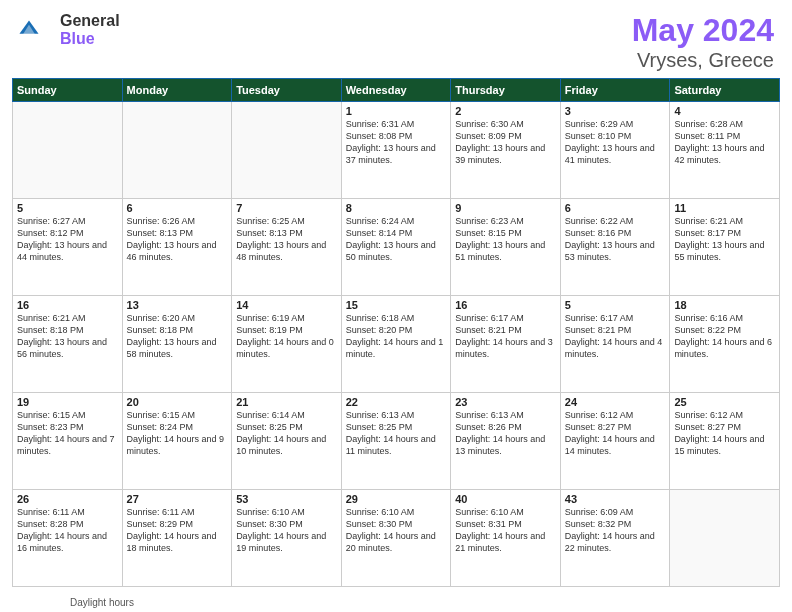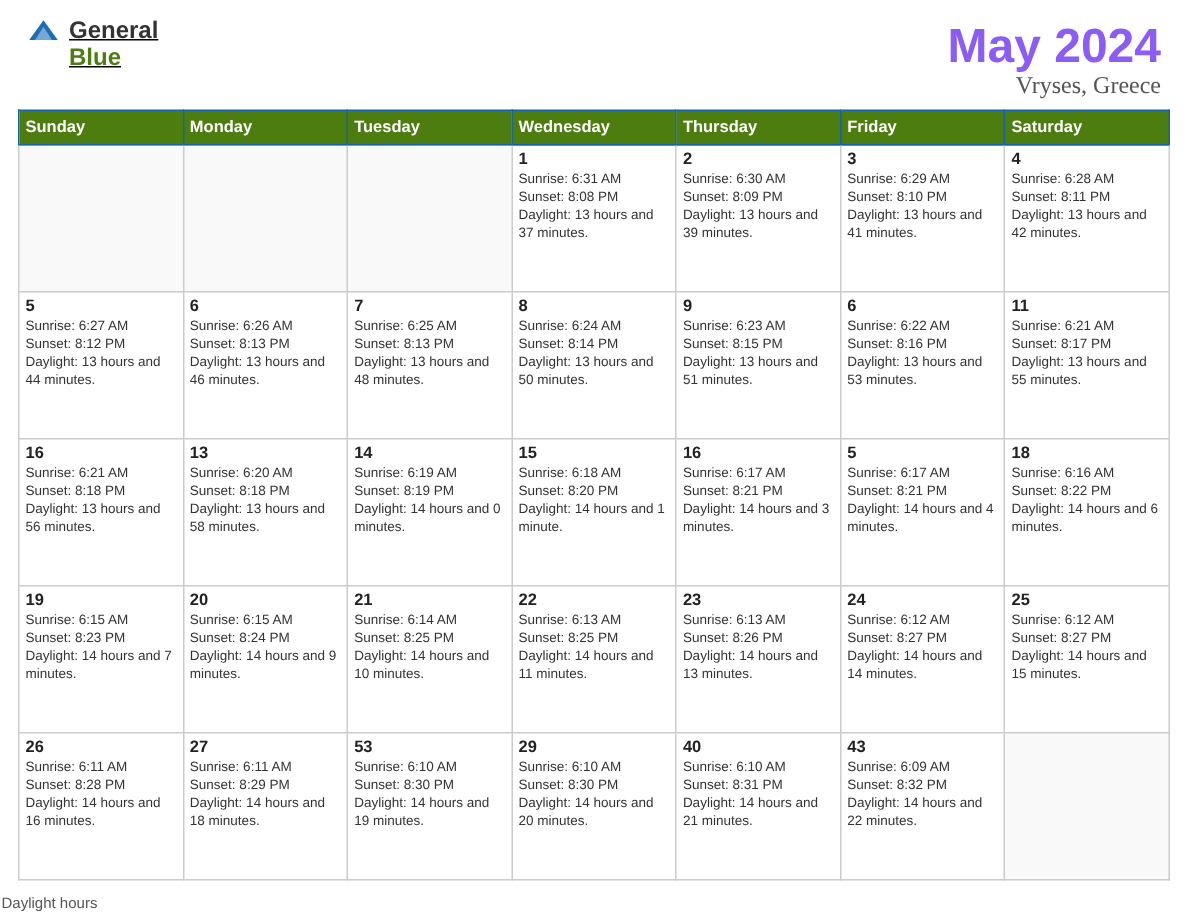--- a/index.html
+++ b/index.html
@@ -18,61 +18,59 @@
       flex-direction: column;
     }
     .header {
       display: flex;
       justify-content: space-between;
       align-items: flex-start;
       padding: 12px 18px 6px 18px;
     }
     .logo {
       display: flex;
-      align-items: flex-start;
-      gap: 6px;
-      text-decoration: underline;
+      align-items: center;
+      gap: 20px;
     }
     .logo-text {
       font-size: 16px;
       font-weight: bold;
       line-height: 1.1;
     }
     .logo-general { color: #333; }
-    .logo-blue { color: #4d7c0f; }
+    .logo-blue { color: #8b5cf6; }
     .logo-icon {
       width: 22px;
       height: 22px;
     }
     .title-block {
       text-align: right;
     }
     .month-title {
       font-size: 32px;
       font-weight: bold;
       color: #8b5cf6;
     }
     .location {
-      font-size: 16px;
+      font-size: 20px;
       color: #555;
-      font-family: Liberation Serif, serif;
     }
     .calendar {
       flex: 1;
       display: flex;
       flex-direction: column;
       padding: 0 12px 8px 12px;
     }
     .cal-table {
       width: 100%;
       border-collapse: collapse;
       flex: 1;
     }
     .cal-table th {
-      background: #4d7c0f;
+      background: #14532d;
       color: #fff;
       font-size: 11px;
       font-weight: bold;
       padding: 5px 4px;
       text-align: left;
       border: 1px solid #1565a8;
     }
     .cal-table td {
       border: 1px solid #ccc;
       vertical-align: top;
@@ -92,21 +90,22 @@
       margin-bottom: 1px;
     }
     .day-info {
       font-size: 9px;
       color: #333;
       line-height: 1.35;
     }
     .footer-note {
       font-size: 10px;
       color: #555;
-      padding: 2px 12px 4px 1px;
+      padding: 2px 12px 4px 28px;
+      margin-left: 42px;
     }
   </style>
 </head>
 <body>
 
 <div class="page">
   <div class="header">
     <div class="logo">
       <svg class="logo-icon" viewBox="0 0 30 30">
         <polygon points="15,2 28,20 2,20" fill="#1a6eb5"></polygon>

